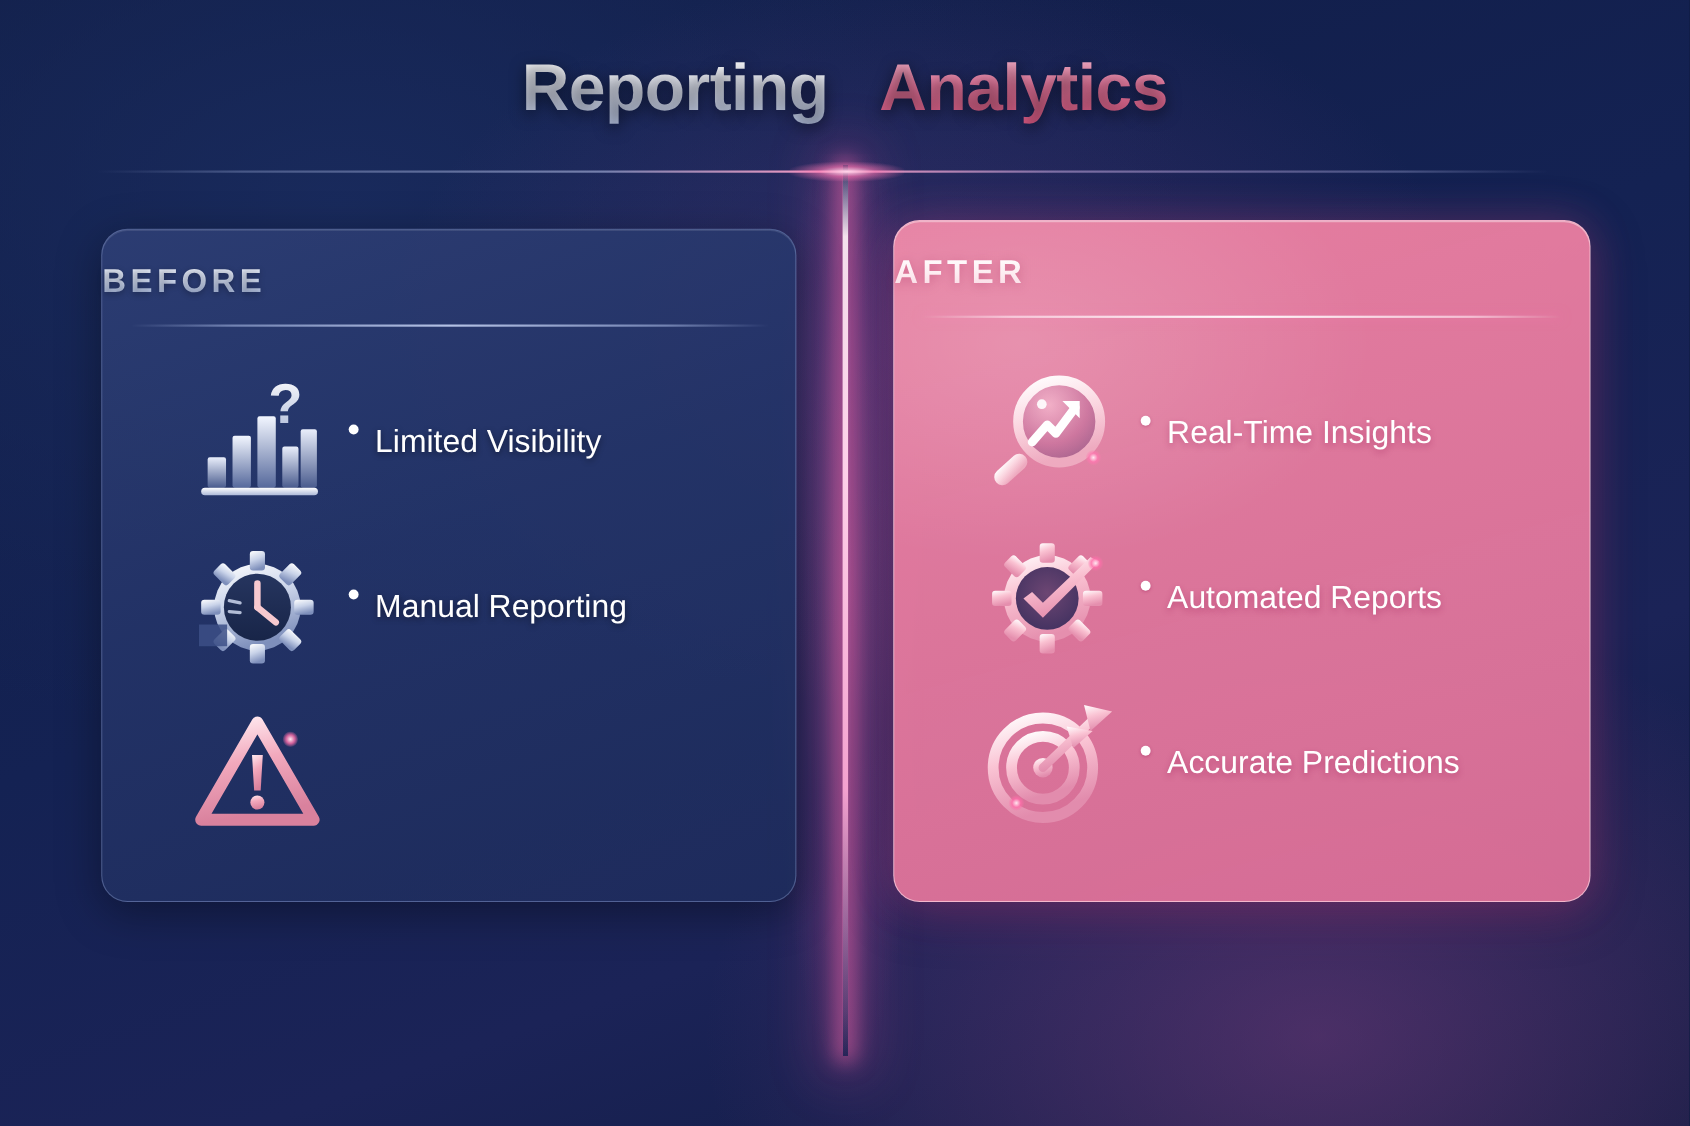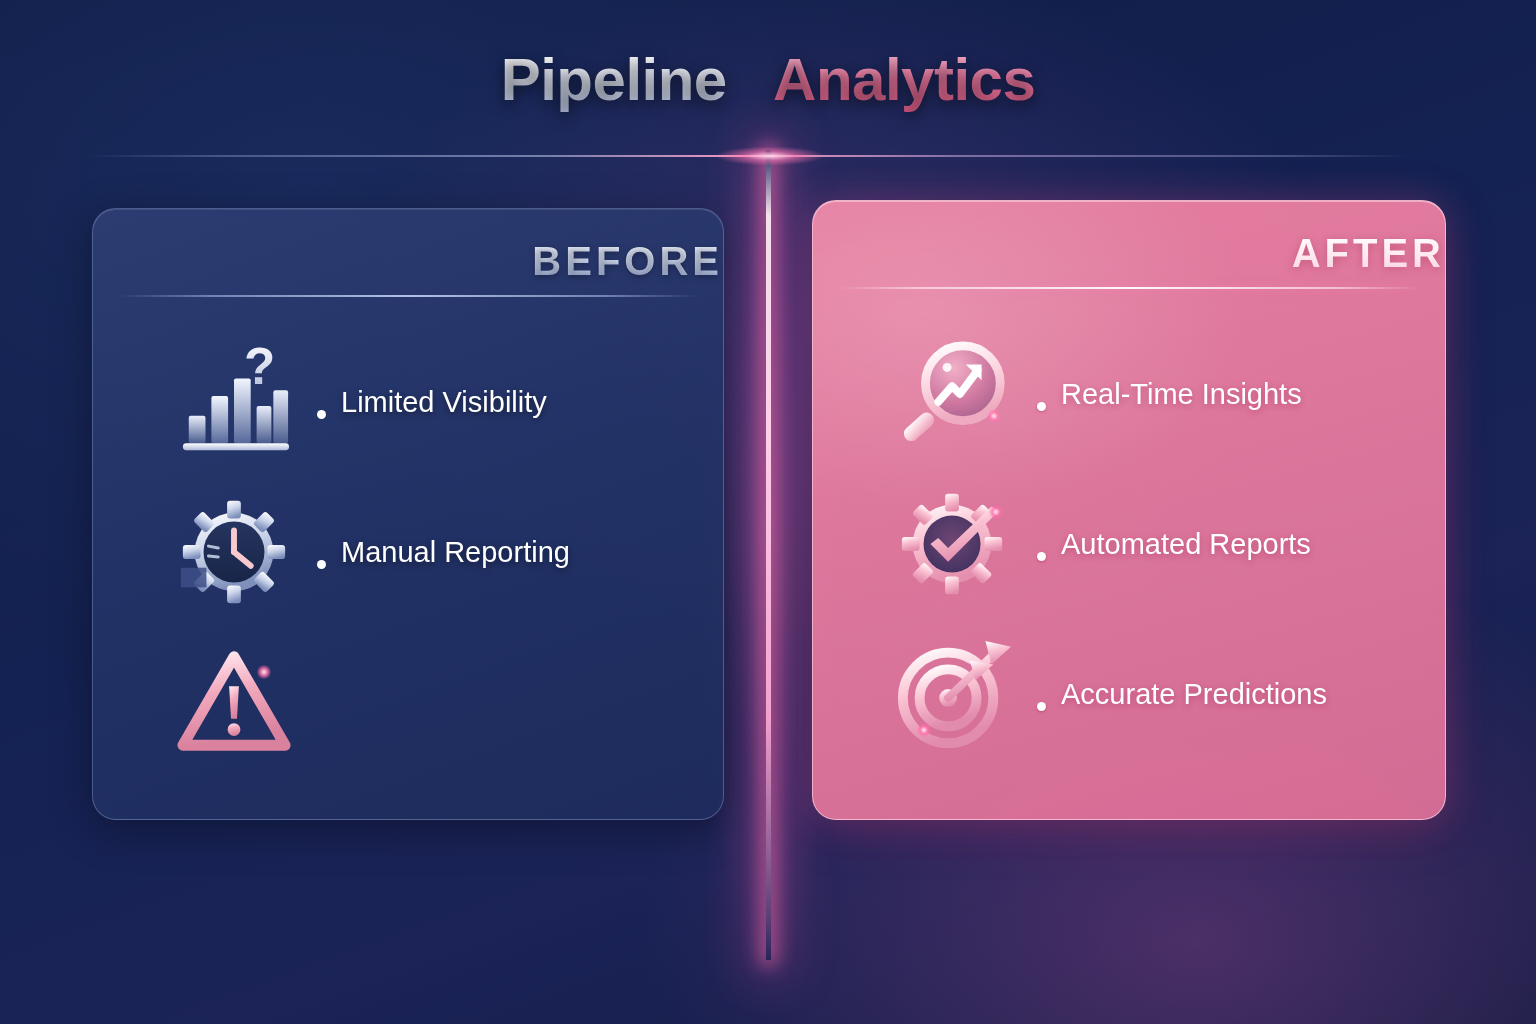--- a/index.html
+++ b/index.html
@@ -98,23 +98,22 @@
     box-shadow:0 10px 46px rgba(120,20,70,0.35), inset 0 1px 0 rgba(255,255,255,0.40), 0 0 38px rgba(235,110,175,0.22);
   }
   .panel-after::after{
     content:""; position:absolute; inset:0; border-radius:24px;
     background:radial-gradient(520px 320px at 18% 18%, rgba(255,255,255,0.16) 0%, rgba(255,255,255,0) 62%);
     pointer-events:none;
   }
 
   .panel-title{
     position:absolute; top:30px; left:0; width:100%;
-    text-align:right; font-size:40px; font-weight:bold;
+    text-align:left; font-size:30px; font-weight:bold;
     letter-spacing:4px;
-    padding-left:17px;
   }
   .panel-before .panel-title{
     background:linear-gradient(180deg,#f2f6ff 5%,#cfdaf2 52%,#93a6d0 100%);
     -webkit-background-clip:text; background-clip:text; color:transparent;
     text-shadow:0 2px 6px rgba(0,0,0,0.30);
   }
   .panel-after .panel-title{
     background:linear-gradient(180deg,#ffffff 5%,#fde9ef 55%,#f8cfdd 100%);
     -webkit-background-clip:text; background-clip:text; color:transparent;
     filter:drop-shadow(0 2px 5px rgba(150,20,70,0.35));
@@ -135,21 +134,21 @@
   .row{
     display:flex; align-items:center; height:150px; padding-left:78px;
   }
   .row .icon{
     width:126px; height:126px; flex:0 0 126px;
     display:flex; align-items:center; justify-content:center;
     position:relative;
   }
   .row .icon svg{ width:118px; height:118px; display:block; }
   .row .txt{
-    display:flex; align-items:flex-end; margin-left:20px;
+    display:flex; align-items:flex-start; margin-left:20px;
     font-size:29px; color:#ffffff; white-space:nowrap;
   }
   .panel-before .row .txt{ text-shadow:0 2px 6px rgba(0,0,0,0.45); }
   .panel-after  .row .txt{ text-shadow:0 2px 6px rgba(150,25,80,0.40); }
   .bullet{
     width:9px; height:9px; border-radius:50%; background:#fff;
     margin-right:15px; flex:0 0 9px;
   }
   .panel-after .bullet{ box-shadow:0 1px 3px rgba(150,25,80,0.4); }
 
@@ -159,21 +158,21 @@
     pointer-events:none;
   }
 </style>
 </head>
 <body>
 
 <div id="stage">
 
   <div class="title-wrap">
     <div class="title">
-      <span class="w1">Pipeline</span>
+      <span class="w1">Reporting</span>
       <span class="w1">&nbsp;</span>
       <span class="w2">Analytics</span>
     </div>
   </div>
 
   <div class="top-rule"></div>
   <div class="top-spark"></div>
 
   <div class="divider-haze"></div>
   <div class="divider"></div>

